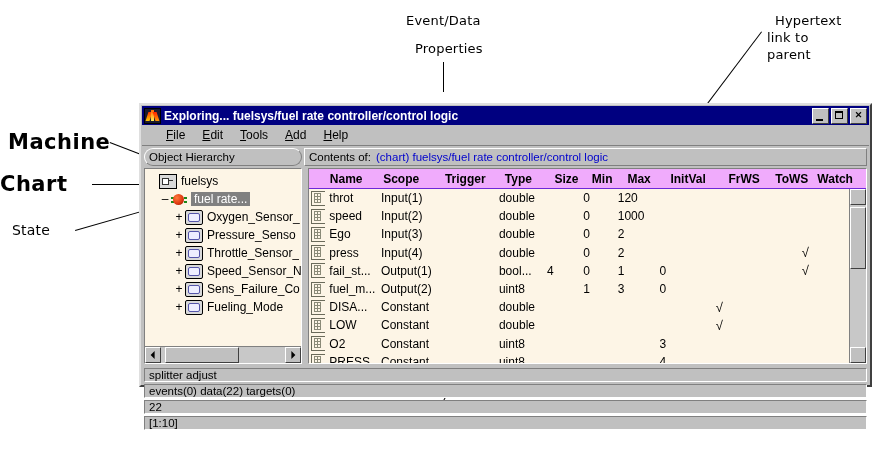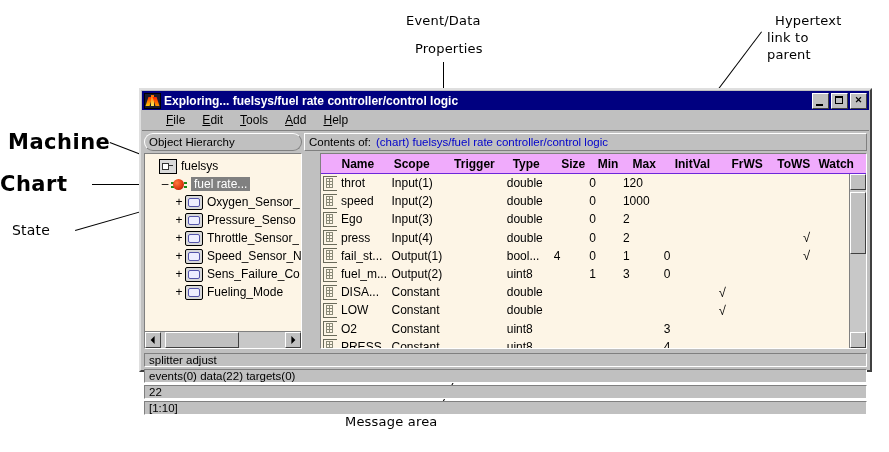--- a/index.html
+++ b/index.html
@@ -35,21 +35,21 @@
     position: absolute;
     background: #000000;
     transform-origin: 0 0;
     height: 1px;
   }
 
   
   #app-window {
     position: absolute;
     left: 139px;
-    top: 88px;
+    top: 103px;
     width: 733px;
     height: 284px;
     background: #c0c0c0;
     border-top: 2px solid #dfdfdf;
     border-left: 2px solid #dfdfdf;
     border-right: 2px solid #404040;
     border-bottom: 2px solid #404040;
     box-sizing: border-box;
   }
 
@@ -145,21 +145,21 @@
   }
   #hdr-hierarchy { width: 158px; flex: 0 0 auto; border-radius: 9px; }
   #hdr-contents  { flex: 1 1 auto; }
   #hdr-contents .link { color: #0000cc; margin-left: 5px; }
 
   
   #panes {
     display: flex;
     margin: 2px 3px 0 3px;
     height: 196px;
-    gap: 18px;
+    gap: 6px;
   }
 
   
   #tree-pane {
     width: 158px;
     flex: 0 0 auto;
     background: #fdf5e6;
     border-top: 1px solid #808080;
     border-left: 1px solid #808080;
     border-right: 1px solid #ffffff;

